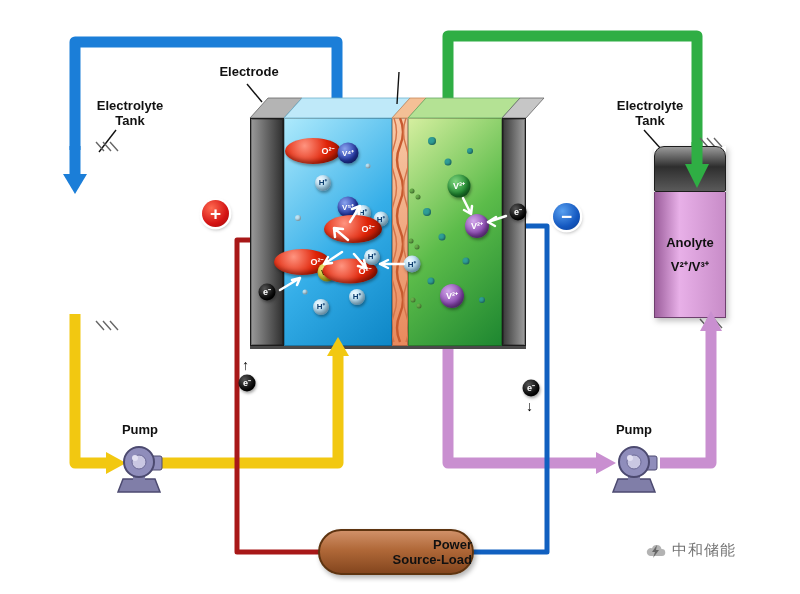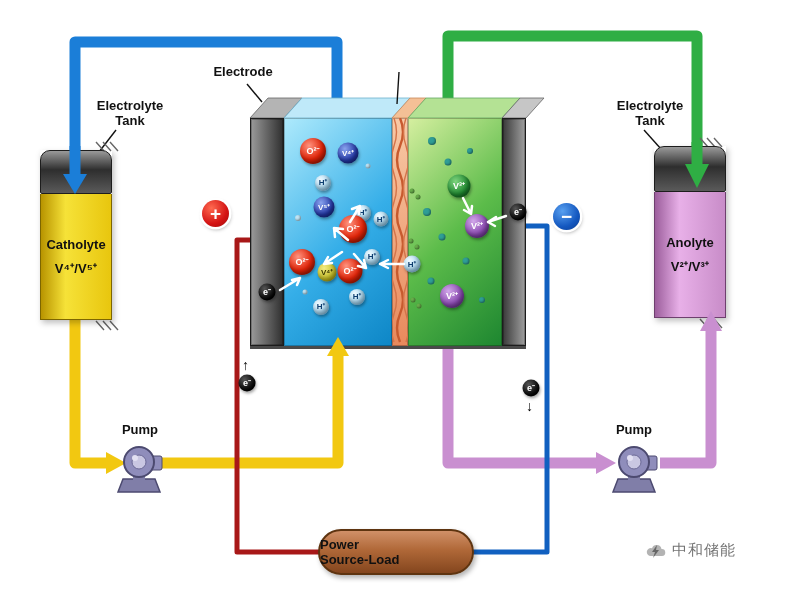--- a/index.html
+++ b/index.html
@@ -20,40 +20,40 @@
   .electrodeL{background:linear-gradient(90deg,#9a9a9a,#2f2f2f);border:1px solid #1c1c1c;box-sizing:border-box;}
   .electrodeR{background:linear-gradient(90deg,#3a3a3a,#9f9f9f);border:1px solid #1c1c1c;box-sizing:border-box;}
   .cathode-liquid{background:linear-gradient(135deg,#aeeafc,#35aee8 55%,#0d86c6);}
   .anode-liquid{background:linear-gradient(135deg,#d6efa0,#5cbc4a 50%,#1d8630);}
   .membrane-strip{background:linear-gradient(180deg,#f8c9a6,#e8895c);}
   
   .ion{position:absolute;border-radius:50%;display:flex;align-items:center;justify-content:center;
        font-weight:bold;font-size:9px;line-height:1;transform:translate(-50%,-50%);
        box-shadow:inset -2px -3px 4px rgba(0,0,0,.35), 1px 2px 3px rgba(0,0,0,.35);}
   .sm{font-size:8px;}
-  .k-ox{background:radial-gradient(circle at 35% 30%,#ff9480,#e02408 55%,#9c1200);color:#fff;}
+  .k-ox{background:radial-gradient(circle at 35% 30%,#ff9480,#e02408 55%,#9c1200);color:#fff;padding-left:30px;}
   .k-v45{background:radial-gradient(circle at 35% 30%,#8aa4ee,#2438a8 60%,#101c74);color:#fff;}
   .k-h{background:radial-gradient(circle at 35% 30%,#f0faff,#a2d6f2 65%,#6aaede);color:#0d3c6e;}
   .k-v4y{background:radial-gradient(circle at 35% 30%,#f4ec82,#c2ba1e 65%,#908810);color:#3a3800;}
   .k-v3{background:radial-gradient(circle at 35% 30%,#7ed47e,#1f8830 60%,#0f5c1c);color:#fff;}
   .k-v2{background:radial-gradient(circle at 35% 30%,#d2a8ea,#8746ae 60%,#5c2a7e);color:#fff;}
   .k-e{background:radial-gradient(circle at 35% 30%,#555,#000 70%);color:#fff;}
   .dot{position:absolute;border-radius:50%;transform:translate(-50%,-50%);
        box-shadow:inset -1px -1px 2px rgba(0,0,0,.4);}
   .earrow{position:absolute;font-weight:bold;font-size:14px;color:#000;line-height:1;}
   
   .terminal{position:absolute;width:27px;height:27px;border-radius:50%;color:#fff;font-weight:bold;
             font-size:19px;display:flex;align-items:center;justify-content:center;
             box-shadow:0 0 0 2.5px #fff,1px 2px 4px rgba(0,0,0,.45);}
   .t-pos{background:radial-gradient(circle at 35% 30%,#ff6a50,#d41414 60%,#a00808);}
   .t-neg{background:radial-gradient(circle at 35% 30%,#58a0f0,#1458c0 60%,#0a3c90);}
   
   .capsule{position:absolute;left:318px;top:529px;width:156px;height:46px;border-radius:24px;
            background:linear-gradient(180deg,#d09068,#b06838 45%,#84461e);border:2px solid #5e3410;
-           box-sizing:border-box;display:flex;flex-direction:column;align-items:flex-start;justify-content:center;
+           box-sizing:border-box;display:flex;flex-direction:column;align-items:flex-end;justify-content:center;
            font-weight:bold;font-size:13px;color:#111;line-height:15px;box-shadow:2px 3px 5px rgba(0,0,0,.3);}
   .watermark{position:absolute;left:645px;top:541px;display:flex;align-items:center;gap:5px;color:#737373;
              font-size:15px;letter-spacing:1px;}
 </style>
 </head>
 <body>
 
 <div class="stage">
 
   <svg class="layer" viewBox="0 0 800 594">
@@ -110,44 +110,37 @@
   <div class="chamber membrane-strip" style="left:392px;top:118px;width:16px;height:228px;">
     <svg width="16" height="228" viewBox="0 0 16 228">
       <path d="M8 0 q6 14 0 28 t0 28 t0 28 t0 28 t0 28 t0 28 t0 28 t0 28" fill="none" stroke="#c85a2e" stroke-width="2.4"></path>
       <path d="M2 0 q5 14 0 28 t0 28 t0 28 t0 28 t0 28 t0 28 t0 28 t0 28" fill="none" stroke="#d4744a" stroke-width="1.4"></path>
       <path d="M14 0 q-5 14 0 28 t0 28 t0 28 t0 28 t0 28 t0 28 t0 28 t0 28" fill="none" stroke="#d4744a" stroke-width="1.4"></path>
     </svg>
   </div>
   <div class="chamber anode-liquid" style="left:408px;top:118px;width:94px;height:228px;"></div>
   <div class="chamber electrodeR" style="left:502px;top:118px;width:24px;height:228px;"></div>
 
-  <div class="tank" style="left:40px;top:150px;width:72px;height:170px;">
-    <div class="tank-cap" style="height:44px;"></div>
-    <div class="tank-body cath" style="height:126px;">
-      <span>Catholyte</span>
-      <span>V⁴⁺/V⁵⁺</span>
-    </div>
-  </div>
   <div class="tank" style="left:654px;top:146px;width:72px;height:172px;">
     <div class="tank-cap" style="height:46px;"></div>
     <div class="tank-body ano" style="height:126px;">
       <span>Anolyte</span>
       <span>V²⁺/V³⁺</span>
     </div>
   </div>
 
   <div class="lbl" style="left:88px;top:98px;width:84px;">
     <div>Electrolyte</div>
     <div>Tank</div>
   </div>
   <div class="lbl" style="left:608px;top:98px;width:84px;">
     <div>Electrolyte</div>
     <div>Tank</div>
   </div>
-  <div class="lbl" style="left:205px;top:64px;width:76px;">Electrode</div>
+  <div class="lbl" style="left:211px;top:64px;width:76px;">Electrode</div>
   <div class="lbl" style="left:114px;top:422px;width:52px;">Pump</div>
   <div class="lbl" style="left:608px;top:422px;width:52px;">Pump</div>
 
   <div class="terminal t-pos" style="left:202px;top:200px;">+</div>
   <div class="terminal t-neg" style="left:553px;top:203px;">−</div>
 
   <div class="dot" style="left:298px;top:218px;width:6px;height:6px;background:#bfe4f5;"></div>
   <div class="dot" style="left:368px;top:166px;width:5px;height:5px;background:#bfe4f5;"></div>
   <div class="dot" style="left:305px;top:292px;width:5px;height:5px;background:#bfe4f5;"></div>
   <div class="dot" style="left:432px;top:141px;width:8px;height:8px;background:#2f9e96;"></div>
@@ -161,21 +154,21 @@
   <div class="dot" style="left:412px;top:191px;width:5px;height:5px;background:#6ab04c;"></div>
   <div class="dot" style="left:418px;top:197px;width:5px;height:5px;background:#6ab04c;"></div>
   <div class="dot" style="left:411px;top:241px;width:5px;height:5px;background:#6ab04c;"></div>
   <div class="dot" style="left:417px;top:247px;width:5px;height:5px;background:#6ab04c;"></div>
   <div class="dot" style="left:413px;top:300px;width:5px;height:5px;background:#6ab04c;"></div>
   <div class="dot" style="left:419px;top:306px;width:5px;height:5px;background:#6ab04c;"></div>
 
   <div class="ion k-ox" style="left:313px;top:151px;width:26px;height:26px;">O²⁻</div>
   <div class="ion k-v45 sm" style="left:348px;top:153px;width:21px;height:21px;">V⁴⁺</div>
   <div class="ion k-h sm" style="left:323px;top:183px;width:16px;height:16px;">H⁺</div>
-  <div class="ion k-v45 sm" style="left:324px;top:207px;width:21px;height:21px;">V⁵⁺</div>
+  <div class="ion k-v45 sm" style="left:348px;top:207px;width:21px;height:21px;">V⁵⁺</div>
   <div class="ion k-h sm" style="left:363px;top:213px;width:16px;height:16px;">H⁺</div>
   <div class="ion k-h sm" style="left:381px;top:219px;width:15px;height:15px;">H⁺</div>
   <div class="ion k-ox" style="left:353px;top:229px;width:28px;height:28px;">O²⁻</div>
   <div class="ion k-ox" style="left:302px;top:262px;width:26px;height:26px;">O²⁻</div>
   <div class="ion k-v4y sm" style="left:327px;top:272px;width:19px;height:19px;">V⁴⁺</div>
   <div class="ion k-ox" style="left:350px;top:271px;width:25px;height:25px;">O²⁻</div>
   <div class="ion k-h sm" style="left:372px;top:257px;width:16px;height:16px;">H⁺</div>
   <div class="ion k-h sm" style="left:357px;top:297px;width:16px;height:16px;">H⁺</div>
   <div class="ion k-h sm" style="left:321px;top:307px;width:16px;height:16px;">H⁺</div>
 

